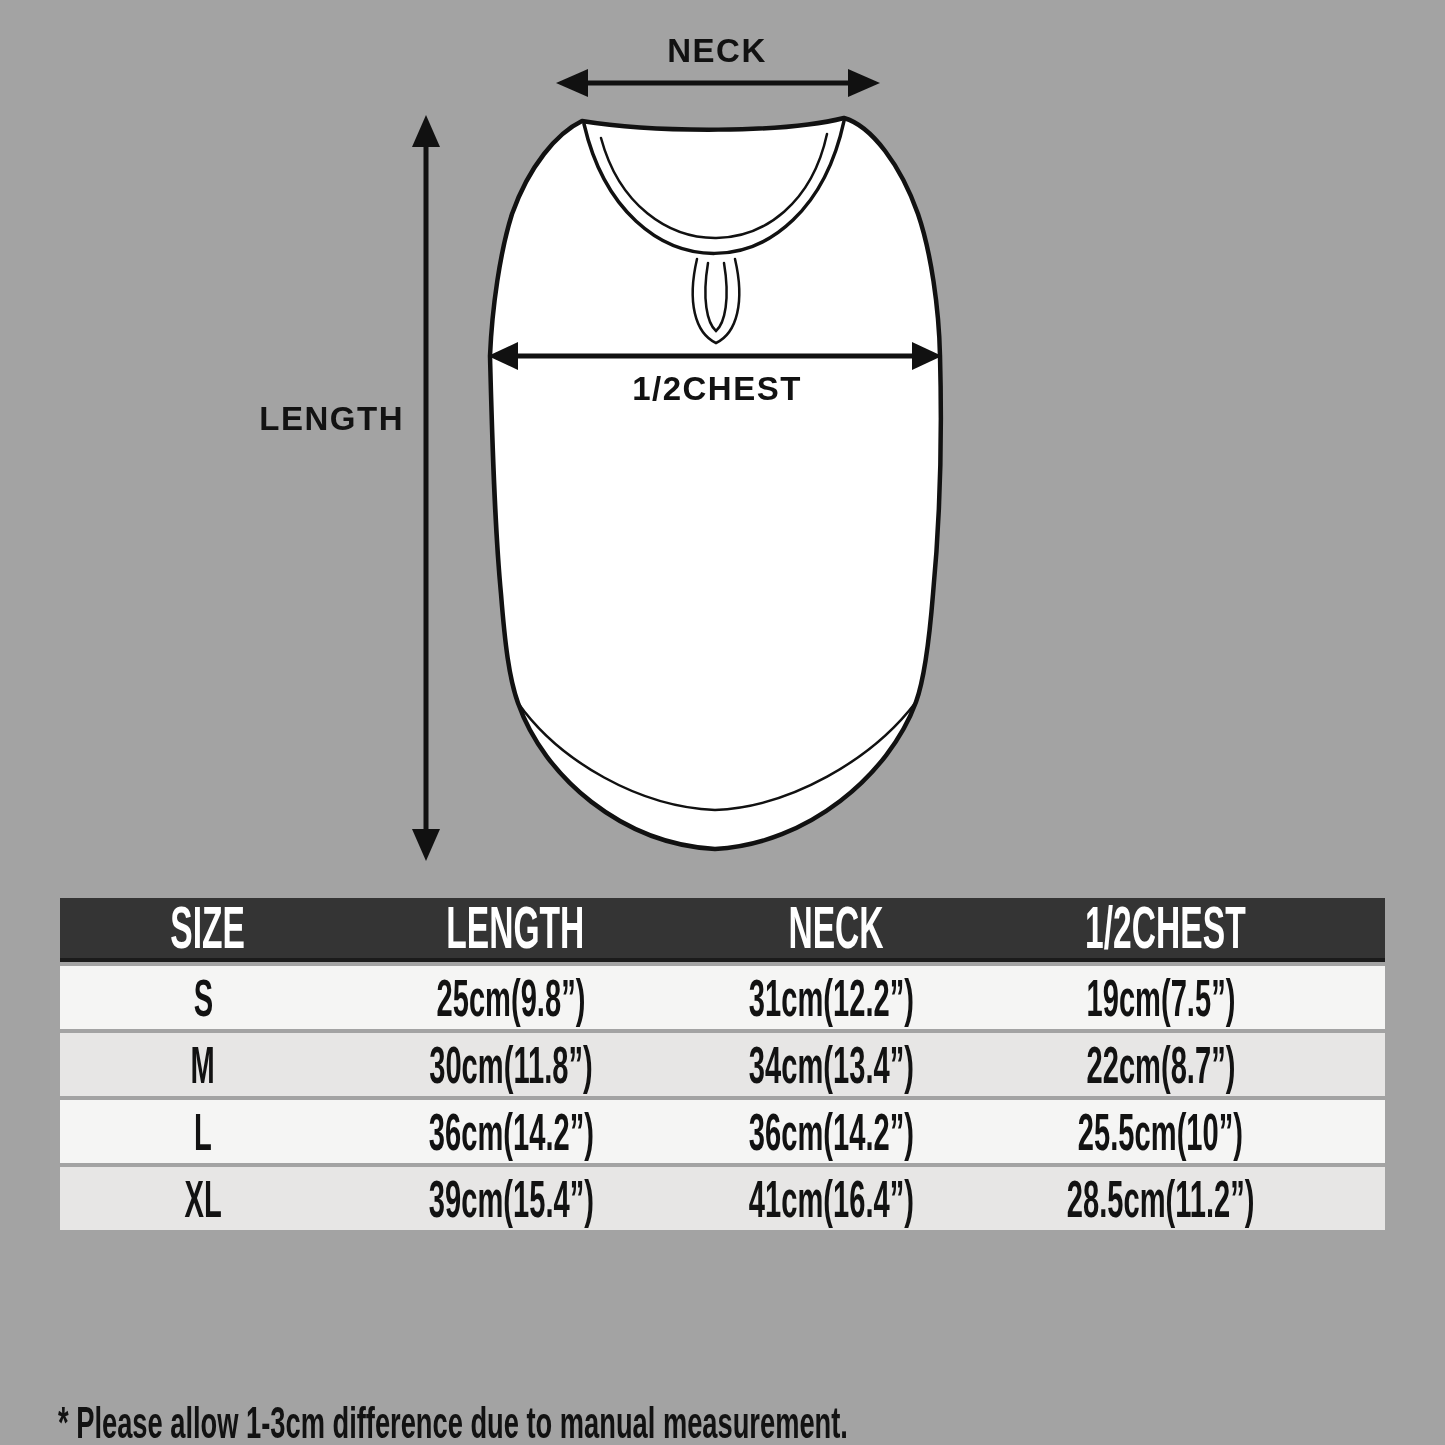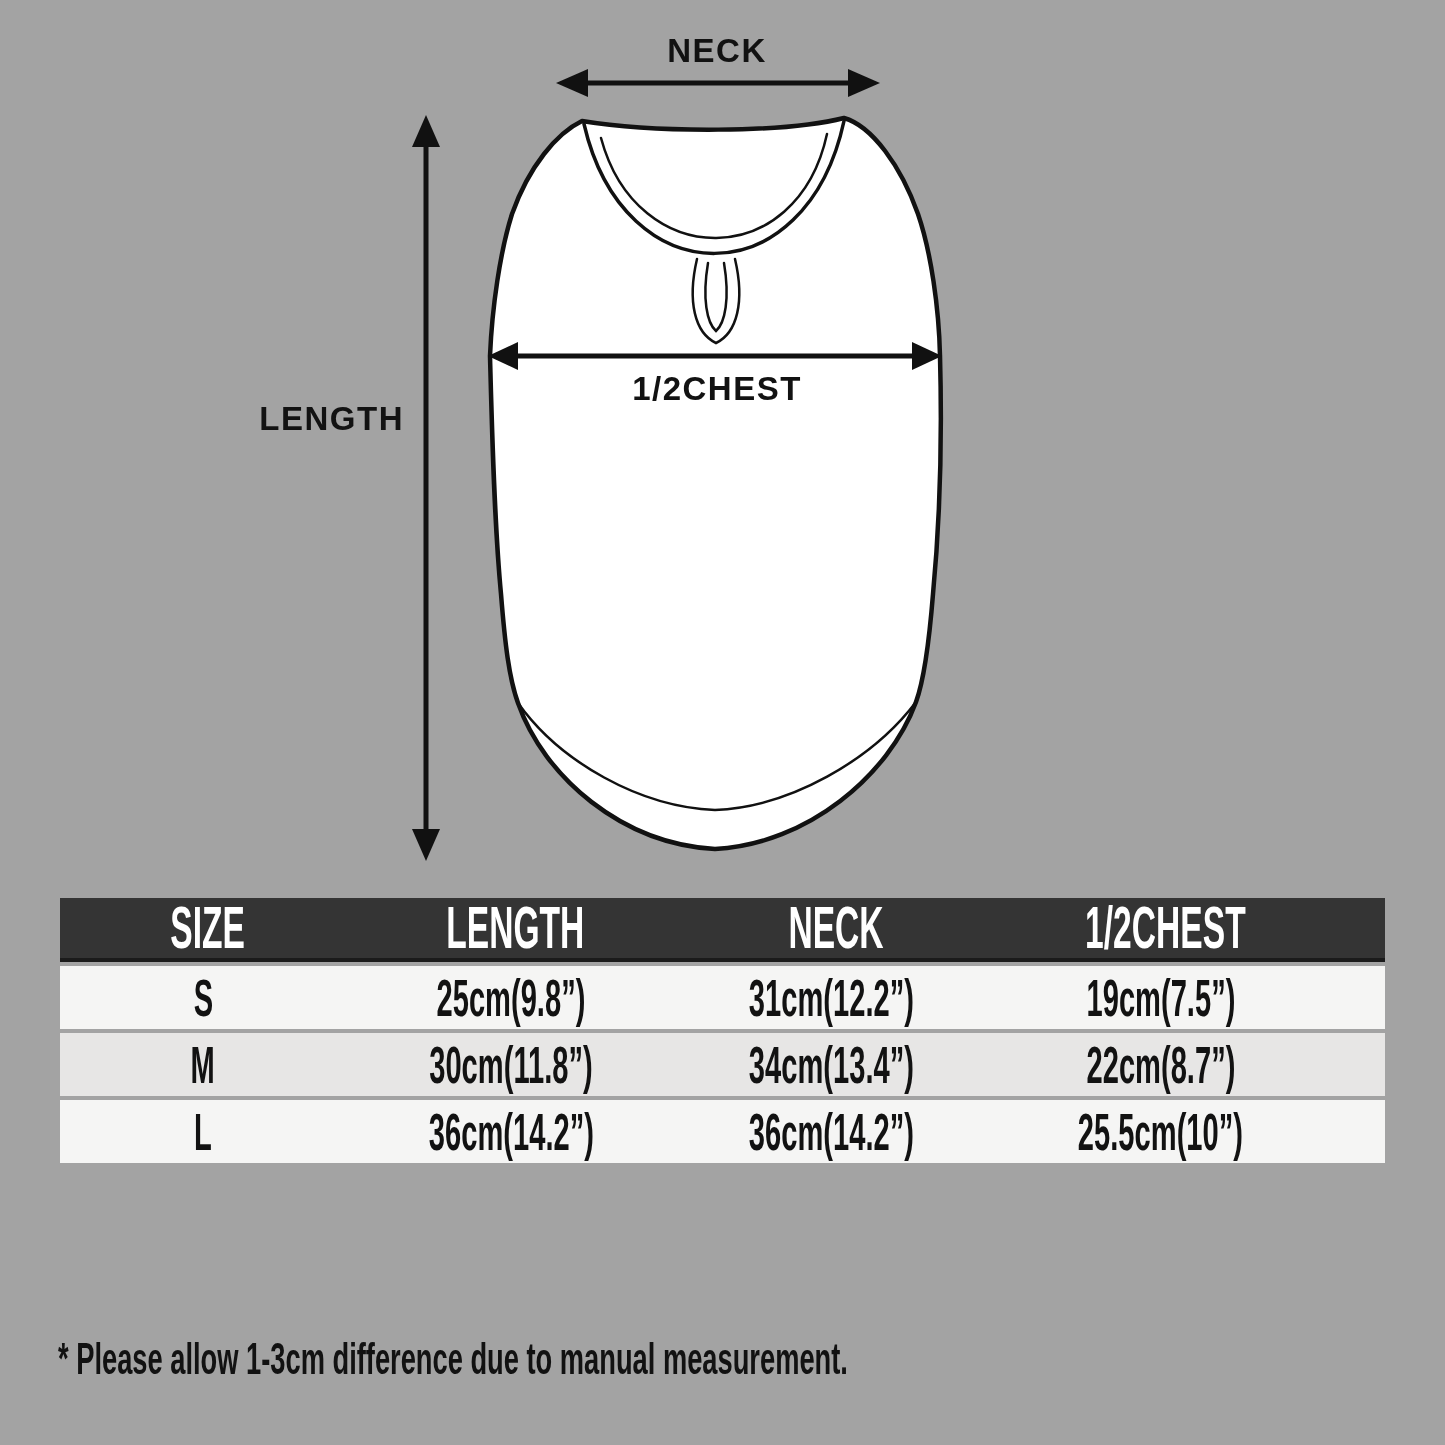--- a/index.html
+++ b/index.html
@@ -42,21 +42,21 @@
   }
   .size-table th:last-child,.size-table td:last-child{padding-right:50px;}
   tr.row-light td{background:var(--row-light);}
   tr.row-dark td{background:var(--row-dark);}
   .cond{
     display:inline-block;white-space:nowrap;font-weight:bold;line-height:1;
     transform:scaleX(0.56);
   }
   th .cond{font-size:60px;color:var(--header-text);}
   td .cond{font-size:52px;color:var(--ink);}
-  .footnote{position:absolute;left:58px;top:1337px;}
+  .footnote{position:absolute;left:58px;top:1401px;}
   .footnote .cond{
     font-size:44px;color:var(--ink);
     transform:scaleX(0.62);transform-origin:left center;
   }
 </style>
 </head>
 <body>
 
 <div class="page">
 
@@ -132,20 +132,26 @@
         <td><span class="cond">30cm(11.8”)</span></td>
         <td><span class="cond">34cm(13.4”)</span></td>
         <td><span class="cond">22cm(8.7”)</span></td>
       </tr>
       <tr class="row-light">
         <td><span class="cond">L</span></td>
         <td><span class="cond">36cm(14.2”)</span></td>
         <td><span class="cond">36cm(14.2”)</span></td>
         <td><span class="cond">25.5cm(10”)</span></td>
       </tr>
+      <tr class="row-dark">
+        <td><span class="cond">XL</span></td>
+        <td><span class="cond">39cm(15.4”)</span></td>
+        <td><span class="cond">41cm(16.4”)</span></td>
+        <td><span class="cond">28.5cm(11.2”)</span></td>
+      </tr>
     </tbody>
   </table>
 
   <div class="footnote">
     <span class="cond">* Please allow 1-3cm difference due to manual measurement.</span>
   </div>
 
 </div>
 
 </body></html>

